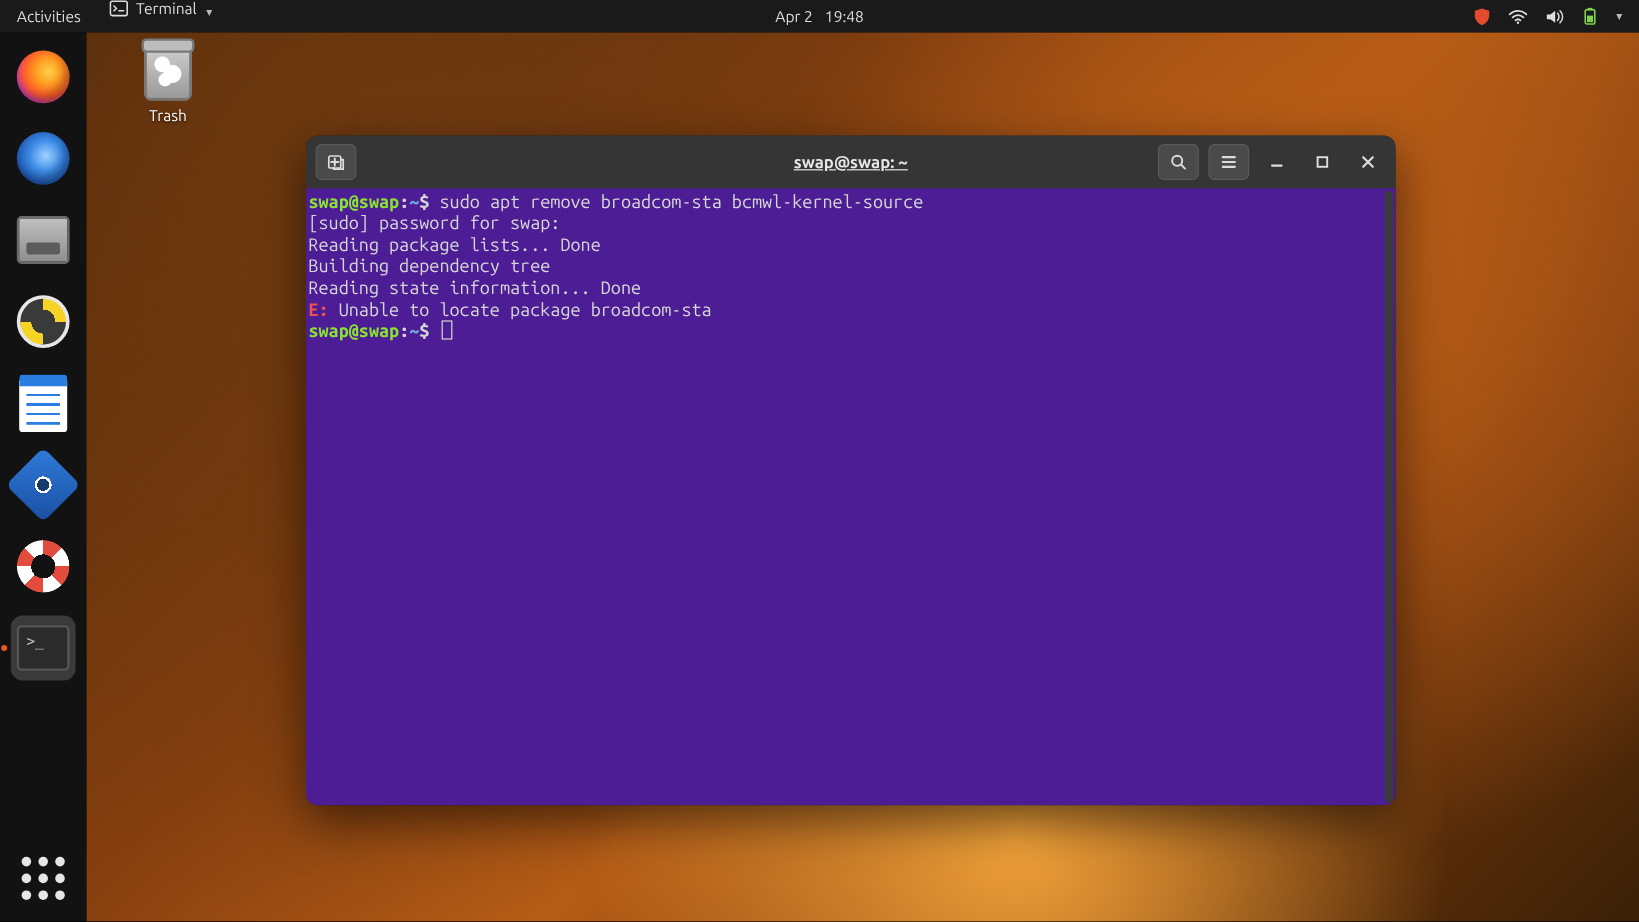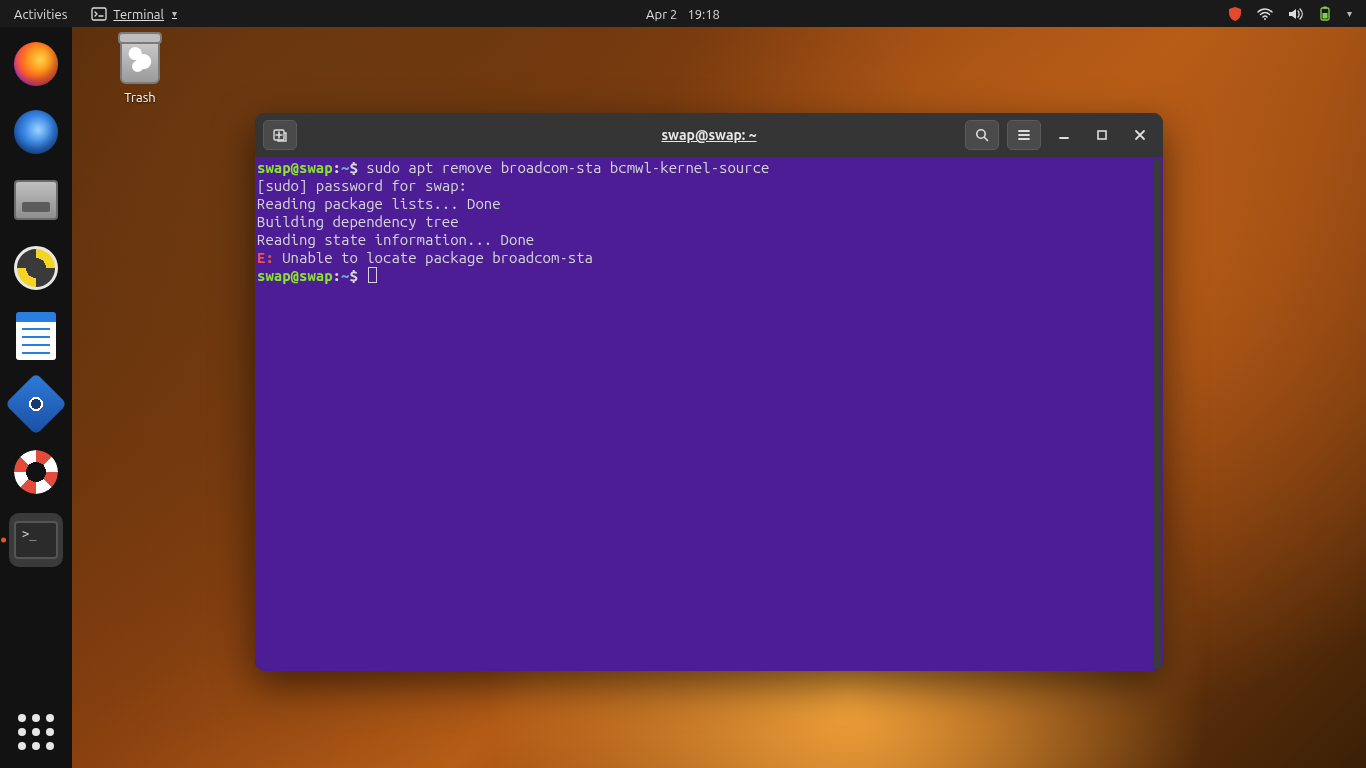--- a/index.html
+++ b/index.html
@@ -19,21 +19,21 @@
       linear-gradient(135deg, #4a2608 0%, #863f0f 35%, #b65d17 55%, #7a3a0e 75%, #3a2006 100%);
   }
   
   .top-panel {
     position: absolute; top: 0; left: 0; right: 0; height: 27px;
     background: #1a1a1a; color: #ddd;
     display: flex; align-items: center; font-size: 13px;
     z-index: 50;
   }
   .top-panel .activities { padding: 16px 14px; height: 100%; display:flex; align-items:center; cursor:pointer; }
-  .top-panel .app-menu { display:flex; align-items:center; gap:6px; padding:12px 10px; height:100%; cursor:pointer;text-decoration:underline;}
+  .top-panel .app-menu { display:flex; align-items:flex-end; gap:6px; padding:12px 10px; height:100%; cursor:pointer;}
   .top-panel .app-menu .term-glyph {
     width:16px; height:16px; display:inline-flex; align-items:center; justify-content:center;
   }
   .top-panel .app-menu .dropdown-arrow { font-size:10px; color:#bbb; margin-left:2px;}
   .top-panel .center { position:absolute; left:50%; transform:translateX(-50%); display:flex; gap:10px;justify-content:flex-end;}
   .top-panel .right { margin-left:auto; display:flex; align-items:center; gap:14px; padding-right:14px;}
   .top-panel .right .sys-icon { width:16px; height:16px; display:inline-flex; align-items:center; justify-content:center; color:#ddd;}
   .top-panel .right .shield { color:#ff5a3c; }
   .top-panel .right .dd { font-size:10px; color:#bbb; }
   
@@ -172,21 +172,21 @@
       <svg width="16" height="16" viewBox="0 0 16 16">
           <rect x="1" y="2" width="14" height="12" rx="1.5" fill="none" stroke="#ddd" stroke-width="1.3"></rect>
           <path d="M4 6l2 2-2 2M8 10h4" stroke="#ddd" stroke-width="1.3" fill="none" stroke-linecap="round"></path>
         </svg>
     </span>
     <span>Terminal</span>
     <span class="dropdown-arrow">▾</span>
   </div>
   <div class="center">
     <span>Apr 2</span>
-    <span>19:18</span>
+    <span>19:48</span>
   </div>
   <div class="right">
     <span class="sys-icon shield">
       <svg width="16" height="16" viewBox="0 0 16 16">
           <path d="M8 1l6 2v4c0 4-3 7-6 8-3-1-6-4-6-8V3l6-2z" fill="#e24b2e"></path>
         </svg>
     </span>
     <span class="sys-icon">
       <svg width="16" height="16" viewBox="0 0 16 16">
           <path d="M1 6c4-4 10-4 14 0M3.5 8.5c2.6-2.6 6.4-2.6 9 0M6 11c1.2-1.2 2.8-1.2 4 0" stroke="#ddd" stroke-width="1.5" fill="none" stroke-linecap="round"></path>

